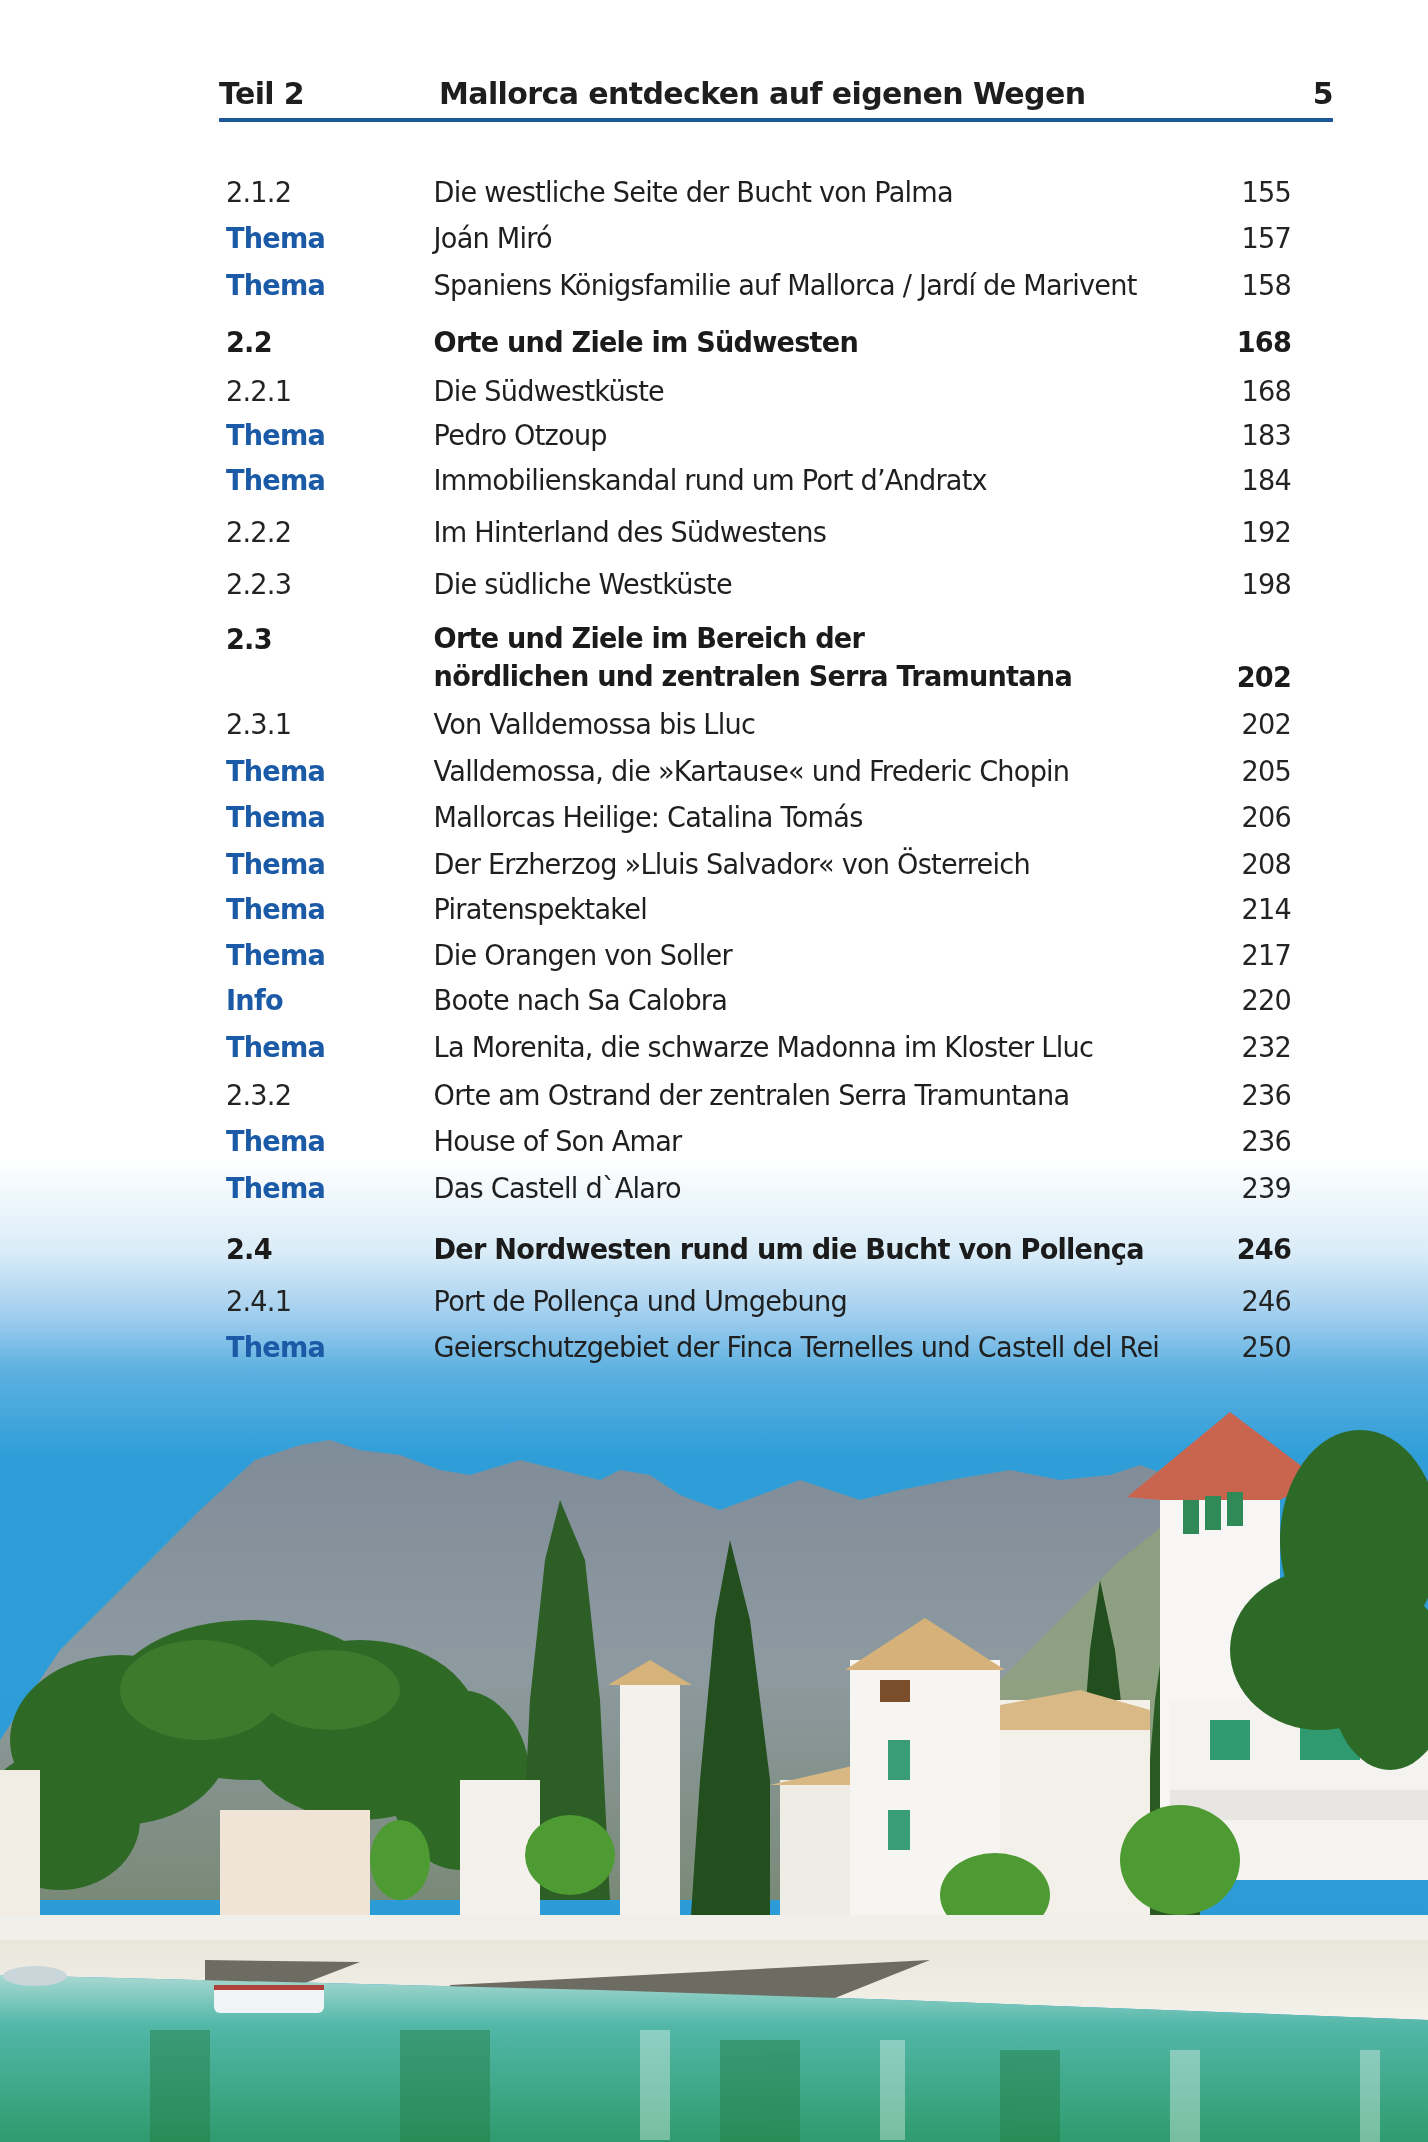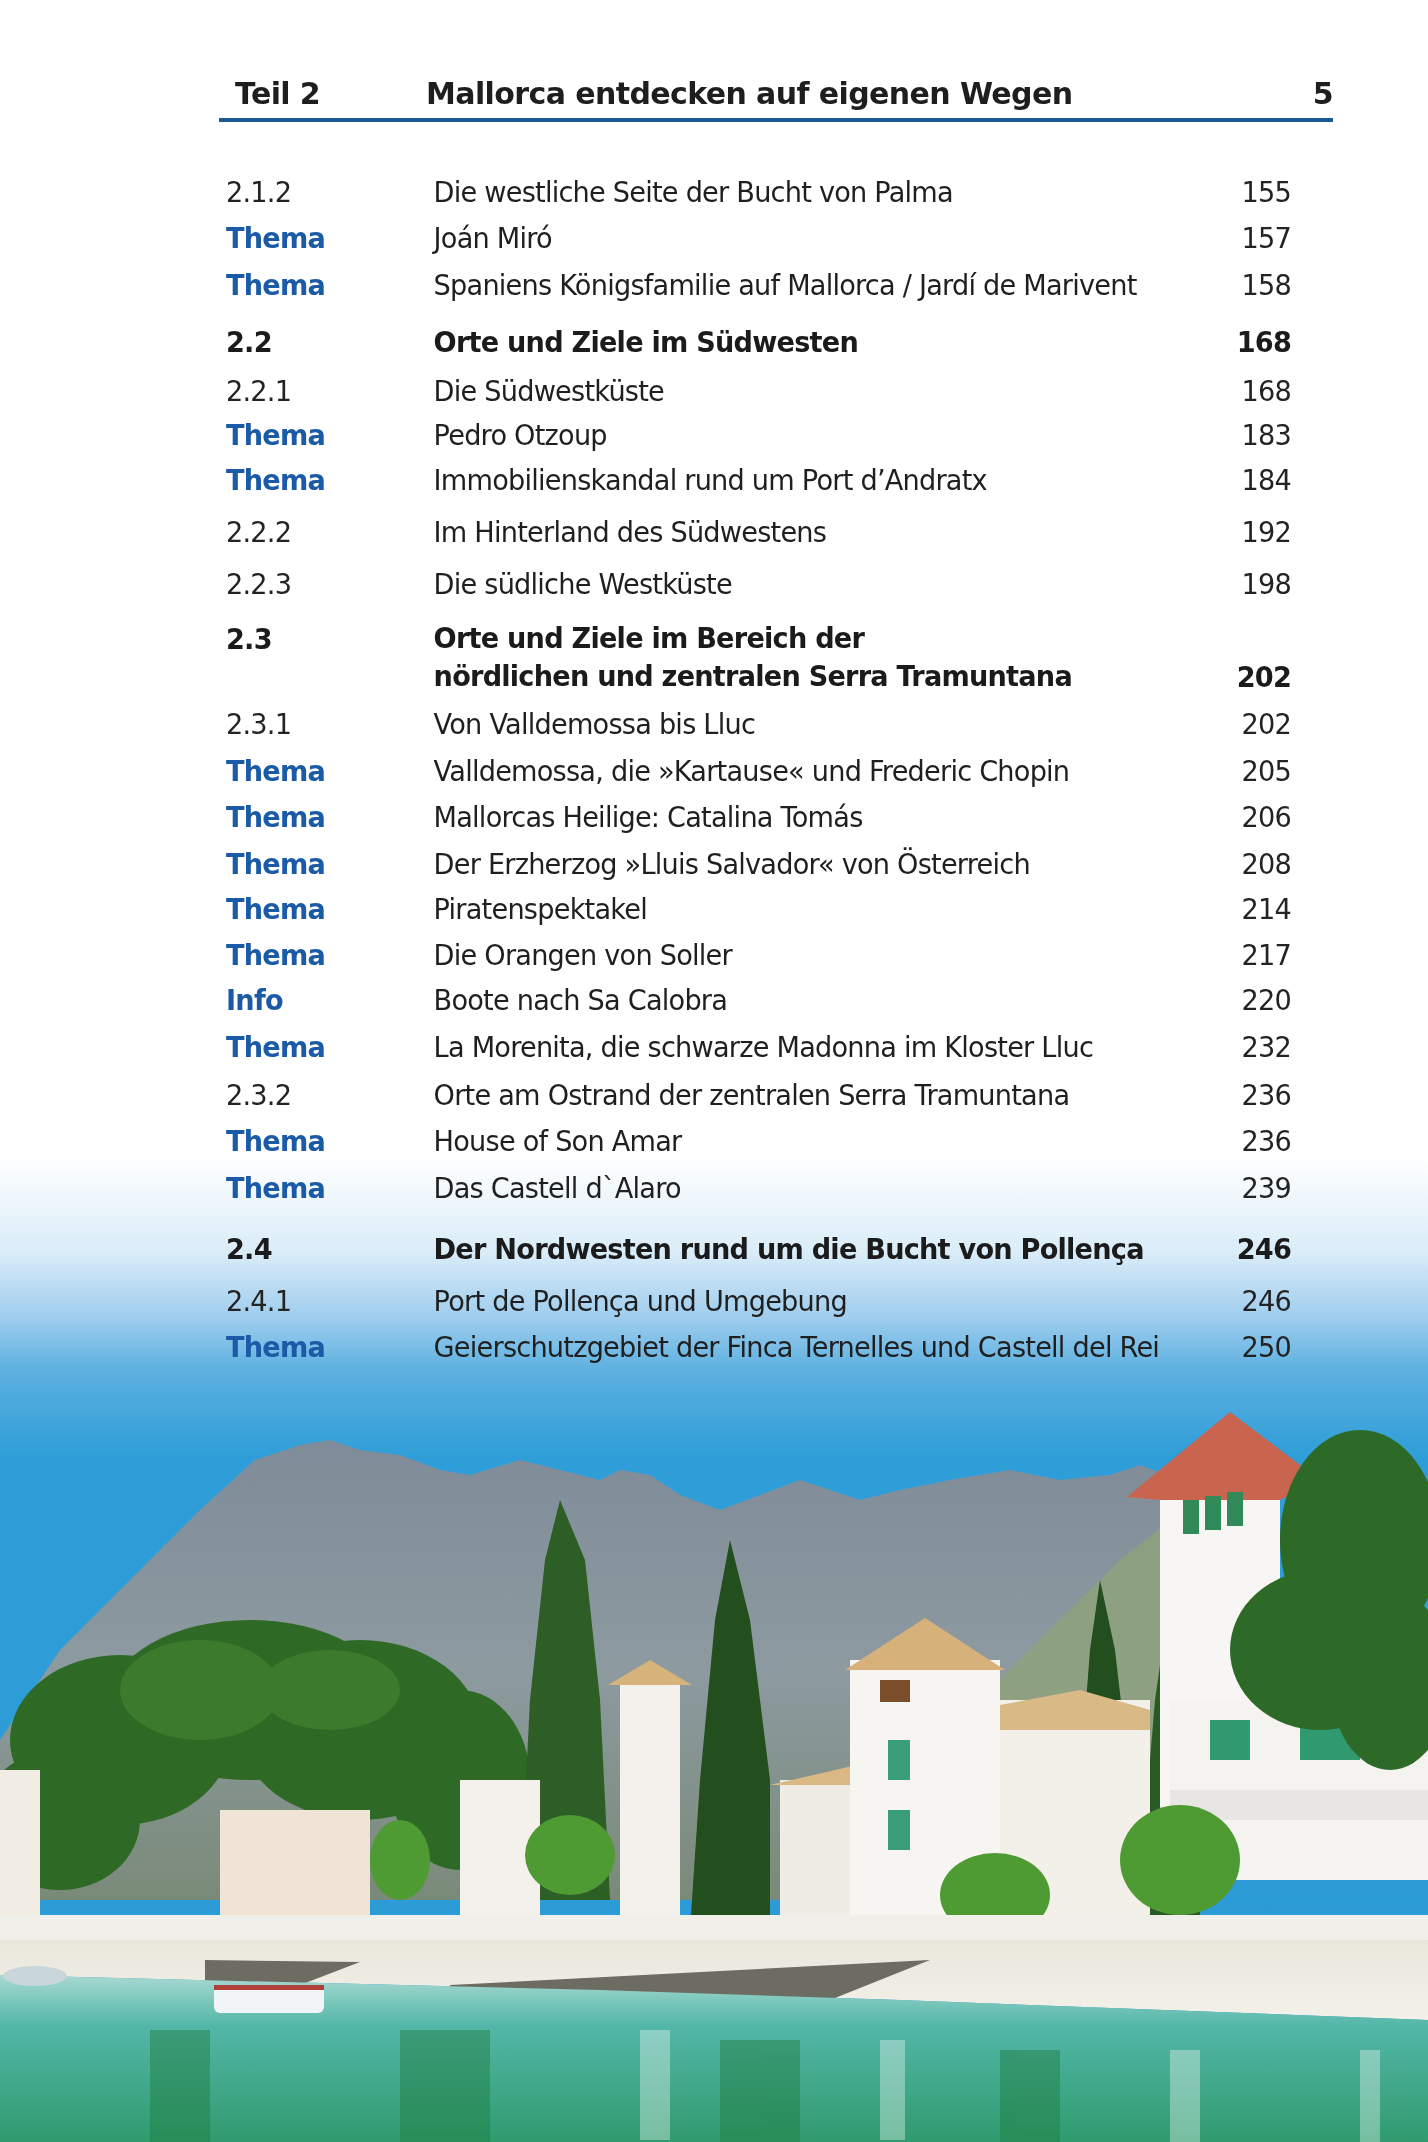--- a/index.html
+++ b/index.html
@@ -10,22 +10,22 @@
       color: #1e1e1e;
     }
     .photo {
       position: absolute; left: 0; top: 0; width: 1428px; height: 2142px; z-index: 0;
     }
     .page { position: absolute; left: 0; top: 0; width: 1428px; height: 2142px; z-index: 1; }
     .hdr {
       position: absolute; left: 219px; top: 76px; width: 1114px; height: 40px;
       font-size: 30px; font-weight: bold; color: #1e1e1e; letter-spacing: -0.6px;
     }
-    .hdr .part { position: absolute; left: 16px; top: 0; }
-    .hdr .title { position: absolute; left: 207px; top: 0; }
+    .hdr .part { position: absolute; left: 0; top: 0; }
+    .hdr .title { position: absolute; left: 220px; top: 0; }
     .hdr .pg { position: absolute; right: 0; top: 0; }
     .rule {
       position: absolute; left: 219px; top: 118px; width: 1114px; height: 4px;
       background: #1b5a95;
     }
     .row {
       position: absolute; left: 226px; width: 1098px; height: 40px;
       font-size: 28px; line-height: 40px; letter-spacing: -0.8px;
       transform: scaleX(0.97); transform-origin: left center;
     }

